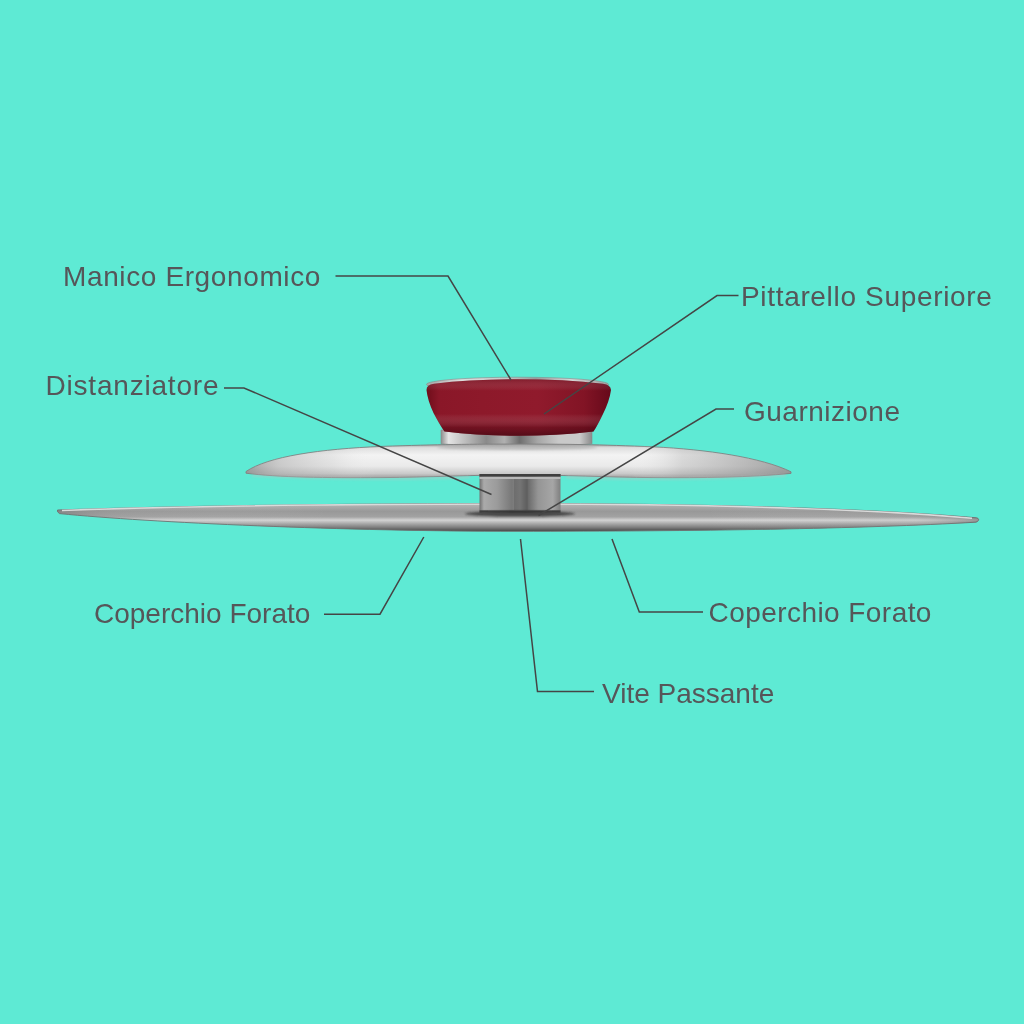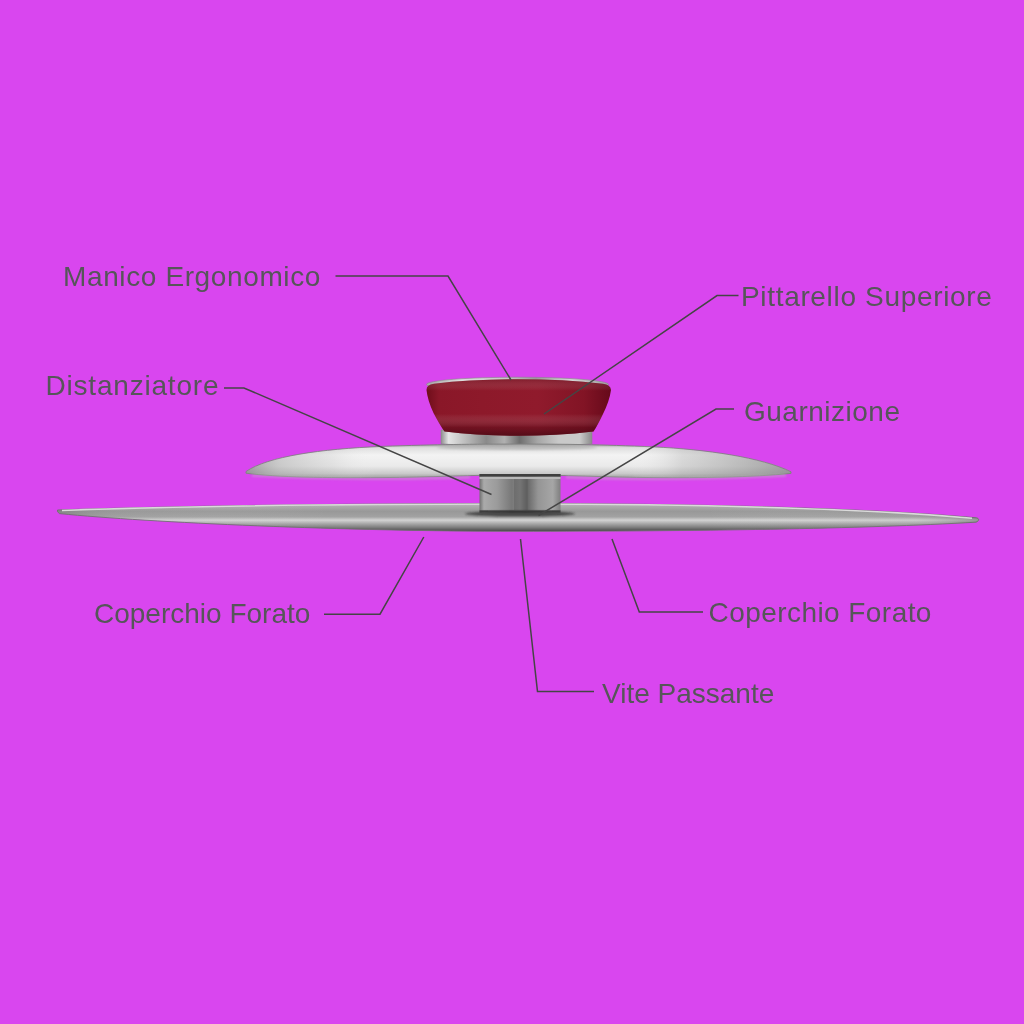--- a/index.html
+++ b/index.html
@@ -1,16 +1,16 @@
 <!DOCTYPE html>
 <html><head>
 <meta charset="utf-8">
 <style>
   html,body{margin:0;padding:0;background:#ffffff;}
-  .stage{position:relative;width:1024px;height:1024px;background:#d946ef;overflow:hidden;}
+  .stage{position:relative;width:1024px;height:1024px;background:#5eead4;overflow:hidden;}
   text{font-family:"Liberation Sans",sans-serif;fill:#565659;}
 </style>
 </head>
 <body>
 <div class="stage">
 <svg width="1024" height="1024" viewBox="0 0 1024 1024">
   <defs>
     <linearGradient id="lidBig" x1="0" y1="503" x2="0" y2="530.6" gradientUnits="userSpaceOnUse">
       <stop offset="0" stop-color="#8a8a8a"></stop>
       <stop offset="0.07" stop-color="#b2b2b2"></stop>

